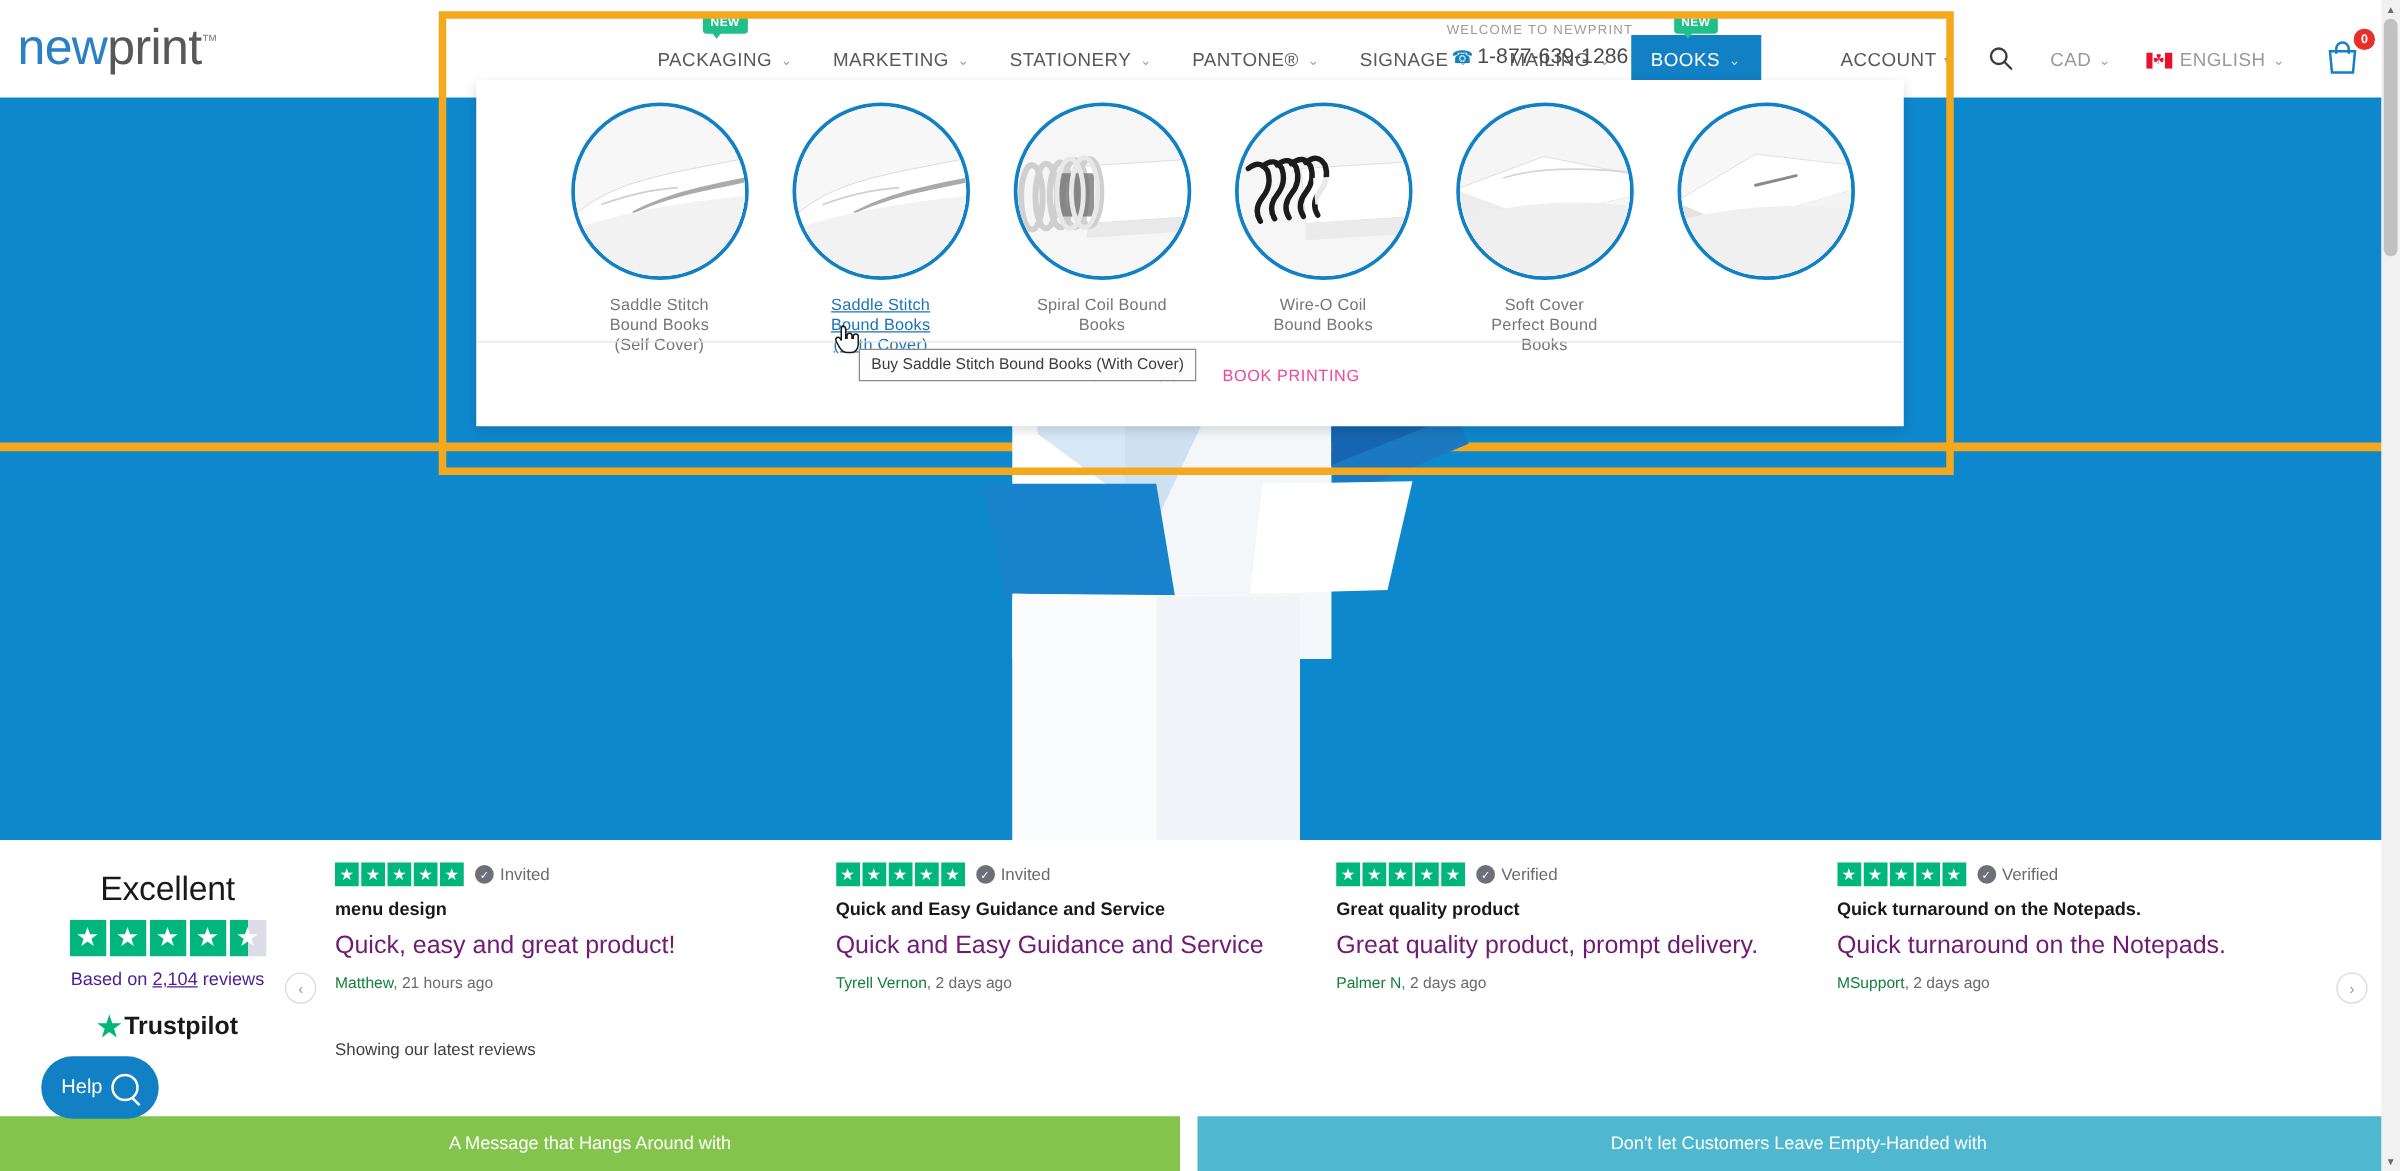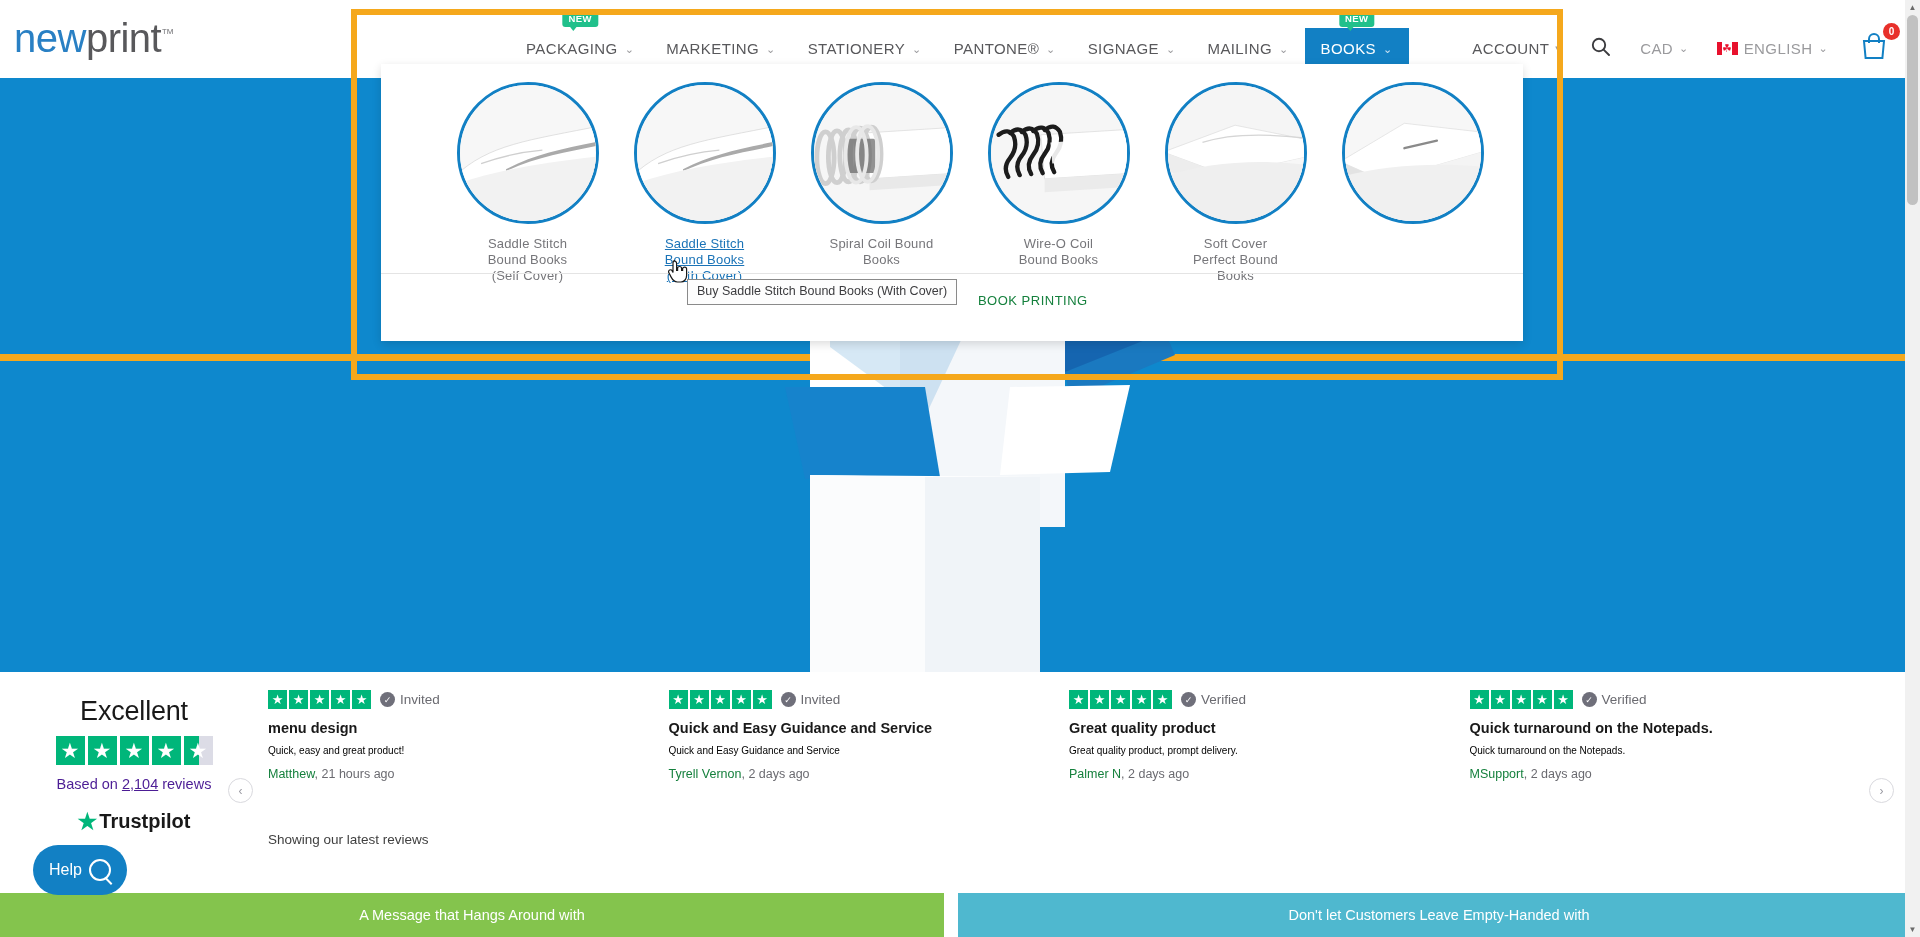--- a/index.html
+++ b/index.html
@@ -136,21 +136,21 @@
     font-size: 13px; line-height: 16px; color: #76767a; letter-spacing:.2px;
   }
   .mega-item.hovered .mega-label { color:#1a73b7; text-decoration: underline; }
 
   .mega-footer {
     position:absolute; left:0; right:0; bottom: 15px; height: 53px;
     border-top: 1px solid #e4e4e4;
     display:flex; align-items:center; justify-content:center; gap: 22px;
   }
   .rm-label { font-size: 13px; font-weight: bold; color:#3c3c3f; letter-spacing:.5px; }
-  .rm-link  { font-size: 13px; color:#15803d; letter-spacing:.5px; cursor:pointer; }
+  .rm-link  { font-size: 13px; color:#ec4899; letter-spacing:.5px; cursor:pointer; }
 
   
   .tooltip {
     position:absolute; left: 687px; top: 279px;
     background:#fdfdfd; border:1px solid #8a8a8a;
     font-size: 12.5px; color:#3c3c3f; padding: 4px 9px 5px 9px;
     white-space:nowrap; z-index: 70; line-height: 15px;
   }
   
   .cursor { position:absolute; left: 668px; top: 259px; z-index: 75; pointer-events:none; }
@@ -201,21 +201,21 @@
     width:19px; height:19px; background:#00b67a;
     display:flex; align-items:center; justify-content:center;
   }
   .rev-star span { color:#fff; font-size: 13px; line-height:1; }
   .rev-verified { display:flex; align-items:center; gap:5px; font-size: 13.5px; color:#6a6a70; }
   .vcheck {
     width: 15px; height:15px; border-radius:50%; background:#6f6f7a;
     color:#fff; font-size:9px; display:flex; align-items:center; justify-content:center;
   }
   .rev-title { font-size: 14.5px; font-weight:bold; color:#191919; margin-top: 11px; }
-  .rev-body  { font-size: 10px; color:#000000; margin-top: 9px; }
+  .rev-body  { font-size: 20px; color:#701a75; margin-top: 9px; }
   .rev-meta  { font-size: 12.5px; color:#6a6a70; margin-top: 11px; }
   .rev-meta b { color:#15803d; font-weight:normal; }
 
   .showing {
     position:absolute; left: 268px; top: 160px;
     font-size: 13.5px; color:#404040;
   }
   .arrowbtn {
     position:absolute; width: 25px; height:25px; border-radius:50%;
     border:1px solid #d9d9de; background:#fff;
@@ -340,20 +340,24 @@
       </div>
       <div class="navitem">
         <span>MAILING</span><span class="caret">⌄</span>
       </div>
       <div class="navitem active">
         <span class="newbadge">NEW</span>
         <span>BOOKS</span><span class="caret">⌄</span>
       </div>
     </nav>
 
+    <div class="welcome">
+      <span class="wtxt">WELCOME TO NEWPRINT</span>
+      <span class="phone"><span class="phicon">☎</span><span>1-877-639-1286</span></span>
+    </div>
 
     <div class="utilnav">
       <div class="util">
         <span>ACCOUNT</span>
         <span class="caret">▾</span>
       </div>
       <div class="searchbtn">
         <svg width="19" height="19" viewBox="0 0 19 19">
           <circle cx="8" cy="8" r="6.2" fill="none" stroke="#3c3c3f" stroke-width="1.9"></circle>
           <line x1="12.6" y1="12.6" x2="18" y2="18" stroke="#3c3c3f" stroke-width="1.9" stroke-linecap="round"></line>

